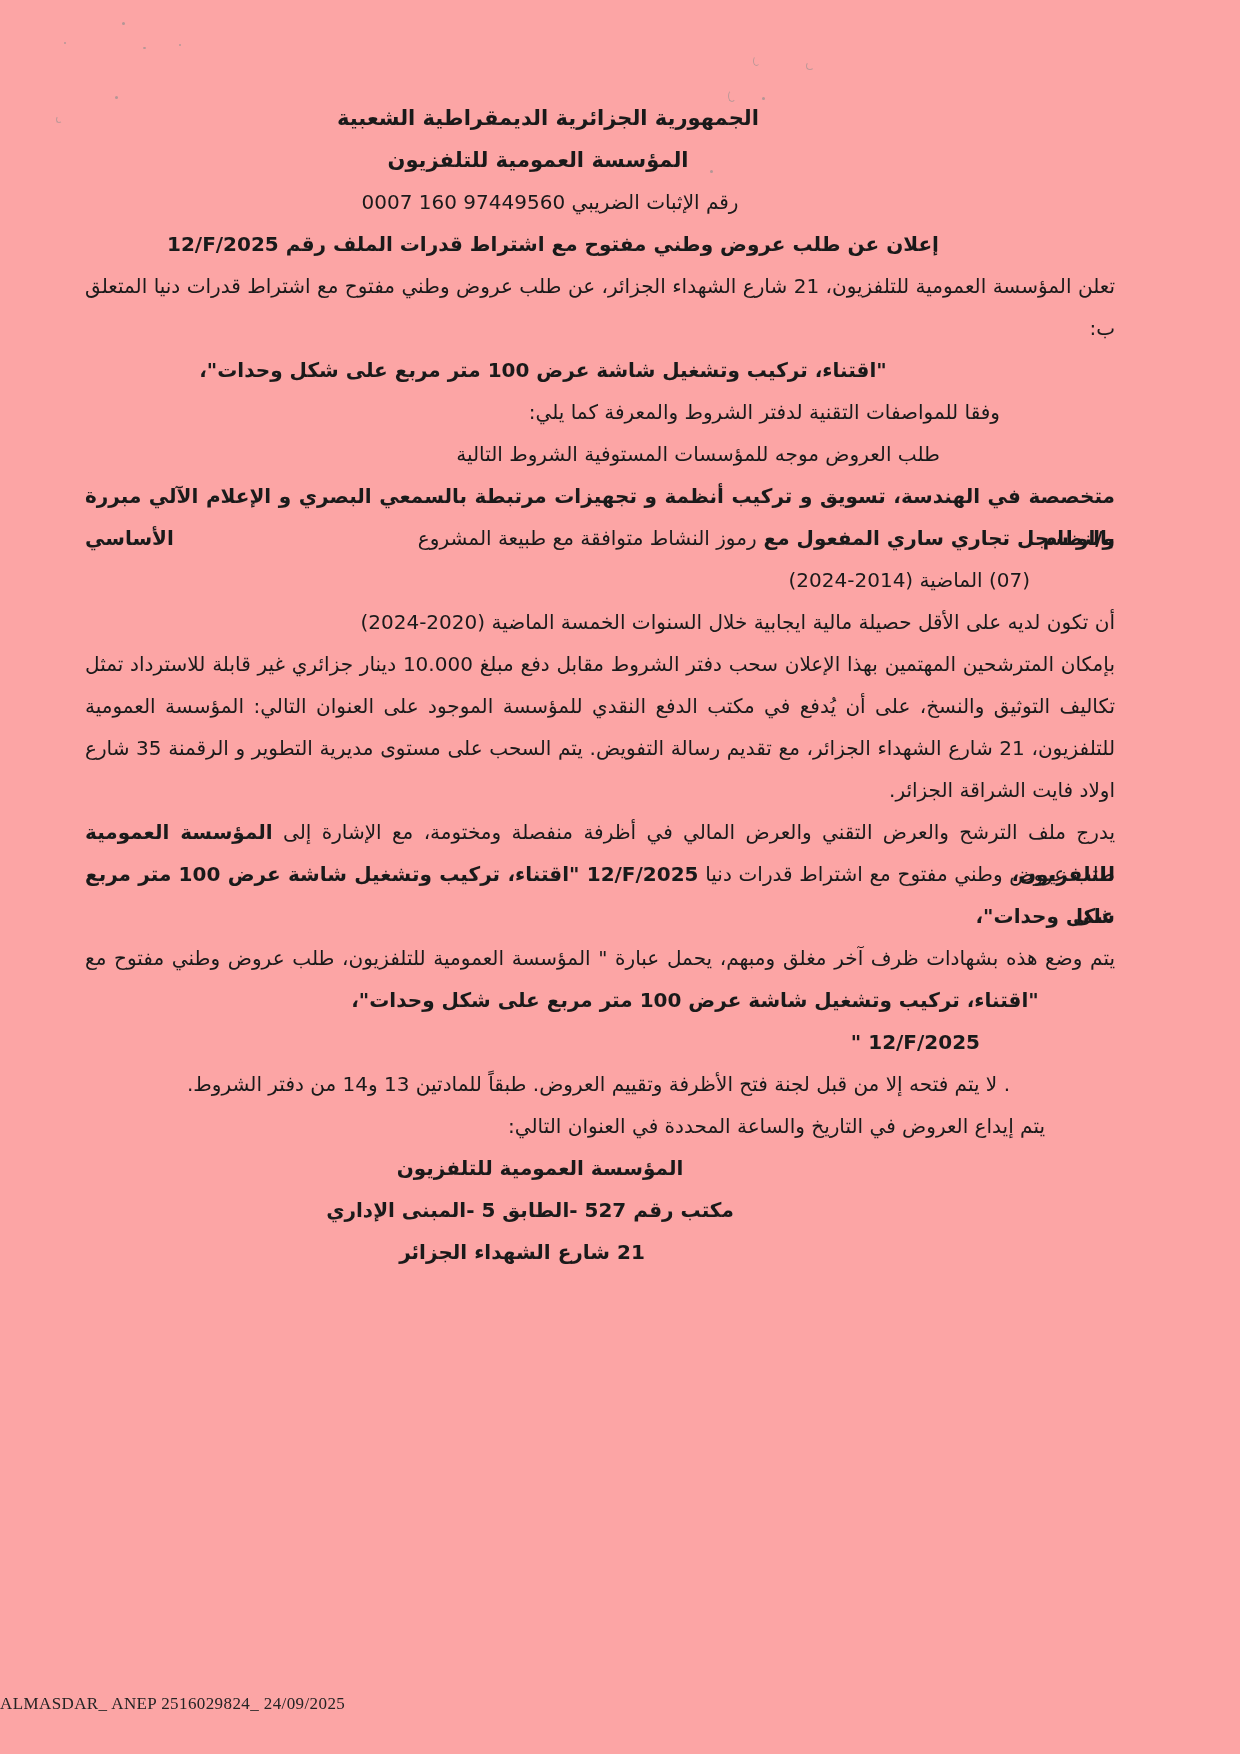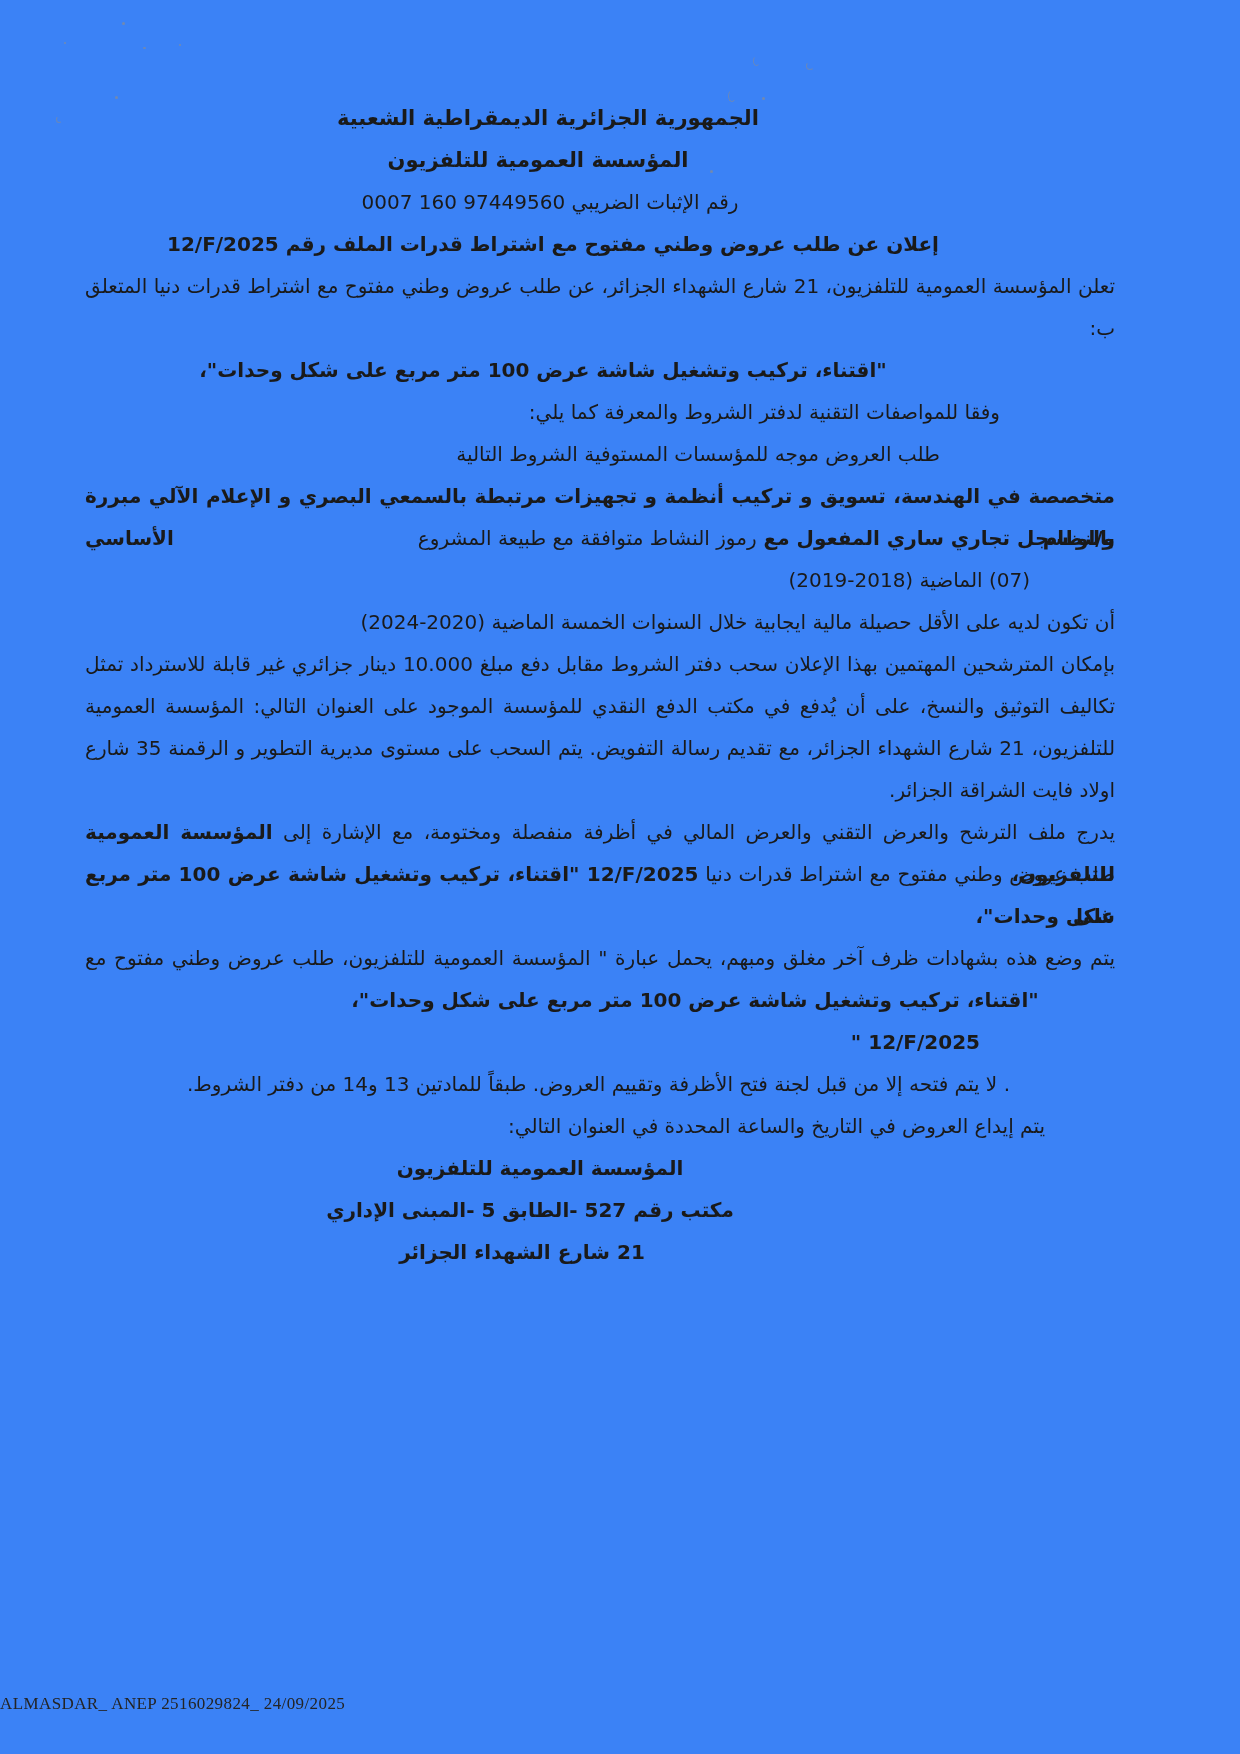--- a/index.html
+++ b/index.html
@@ -11,21 +11,21 @@
     height: 1754px;
     background: #ffffff;
     position: relative;
     overflow: hidden;
     font-family: "DejaVu Sans", sans-serif;
     color: #1a1a1a;
   }
   .page {
     position: absolute;
     inset: 0;
-    background: #3b82f6;
+    background: #fca5a5;
   }
   .content {
     position: absolute;
     top: 97px;
     right: 125px;
     width: 1030px;
     direction: rtl;
   }
   .line {
     height: 42px;
@@ -92,21 +92,21 @@
       <div class="line align-center" style="font-size: 21px; transform: translateX(-62px);"><span class="b">المؤسسة العمومية للتلفزيون</span></div>
       <div class="line align-center" style="transform: translateX(-50px);"><span>رقم الإثبات الضريبي 97449560 160 0007</span></div>
       <div class="line align-center" style="transform: translateX(-47px);"><span class="b">إعلان عن طلب عروض وطني مفتوح مع اشتراط قدرات الملف رقم </span><span class="b ltr" dir="ltr">12/F/2025</span></div>
       <div class="line align-justify"><span>تعلن المؤسسة العمومية للتلفزيون، 21 شارع الشهداء الجزائر، عن طلب عروض وطني مفتوح مع اشتراط قدرات دنيا المتعلق</span></div>
       <div class="line align-right"><span>ب:</span></div>
       <div class="line align-center" style="transform: translateX(-57px);"><span class="b">"اقتناء، تركيب وتشغيل شاشة عرض 100 متر مربع على شكل وحدات"،</span></div>
       <div class="line align-right" style="transform: translateX(-115px);"><span>وفقا للمواصفات التقنية لدفتر الشروط والمعرفة كما يلي:</span></div>
       <div class="line align-right" style="transform: translateX(-175px);"><span>طلب العروض موجه للمؤسسات المستوفية الشروط التالية</span></div>
       <div class="line align-justify"><span class="b">متخصصة في الهندسة، تسويق و تركيب أنظمة و تجهيزات مرتبطة بالسمعي البصري و الإعلام الآلي مبررة بالنظام الأساسي</span></div>
       <div class="line align-right"><span class="b">و/او سجل تجاري ساري المفعول مع </span><span>رموز النشاط متوافقة مع طبيعة المشروع</span></div>
-      <div class="line align-right" style="transform: translateX(-85px);"><span>(07) الماضية (2018-2019)</span></div>
+      <div class="line align-right" style="transform: translateX(-85px);"><span>(07) الماضية (2014-2024)</span></div>
       <div class="line align-right"><span>أن تكون لديه على الأقل حصيلة مالية ايجابية خلال السنوات الخمسة الماضية (2020-2024)</span></div>
       <div class="line align-justify"><span>بإمكان المترشحين المهتمين بهذا الإعلان سحب دفتر الشروط مقابل دفع مبلغ 10.000 دينار جزائري غير قابلة للاسترداد تمثل</span></div>
       <div class="line align-justify"><span>تكاليف التوثيق والنسخ، على أن يُدفع في مكتب الدفع النقدي للمؤسسة الموجود على العنوان التالي: المؤسسة العمومية</span></div>
       <div class="line align-justify"><span>للتلفزيون، 21 شارع الشهداء الجزائر، مع تقديم رسالة التفويض. يتم السحب على مستوى مديرية التطوير و الرقمنة 35 شارع</span></div>
       <div class="line align-right"><span>اولاد فايت الشراقة الجزائر.</span></div>
       <div class="line align-justify"><span>يدرج ملف الترشح والعرض التقني والعرض المالي في أظرفة منفصلة ومختومة، مع الإشارة إلى </span><span class="b">المؤسسة العمومية للتلفزيون،</span></div>
       <div class="line align-justify"><span>طلب عروض وطني مفتوح مع اشتراط قدرات دنيا </span><span class="b ltr" dir="ltr">12/F/2025</span><span class="b"> "اقتناء، تركيب وتشغيل شاشة عرض 100 متر مربع على</span></div>
       <div class="line align-right"><span class="b">شكل وحدات"،</span></div>
       <div class="line align-justify"><span>يتم وضع هذه بشهادات ظرف آخر مغلق ومبهم، يحمل عبارة " المؤسسة العمومية للتلفزيون، طلب عروض وطني مفتوح مع</span></div>
       <div class="line align-center" style="transform: translateX(95px);"><span class="b">"اقتناء، تركيب وتشغيل شاشة عرض 100 متر مربع على شكل وحدات"،</span></div>

